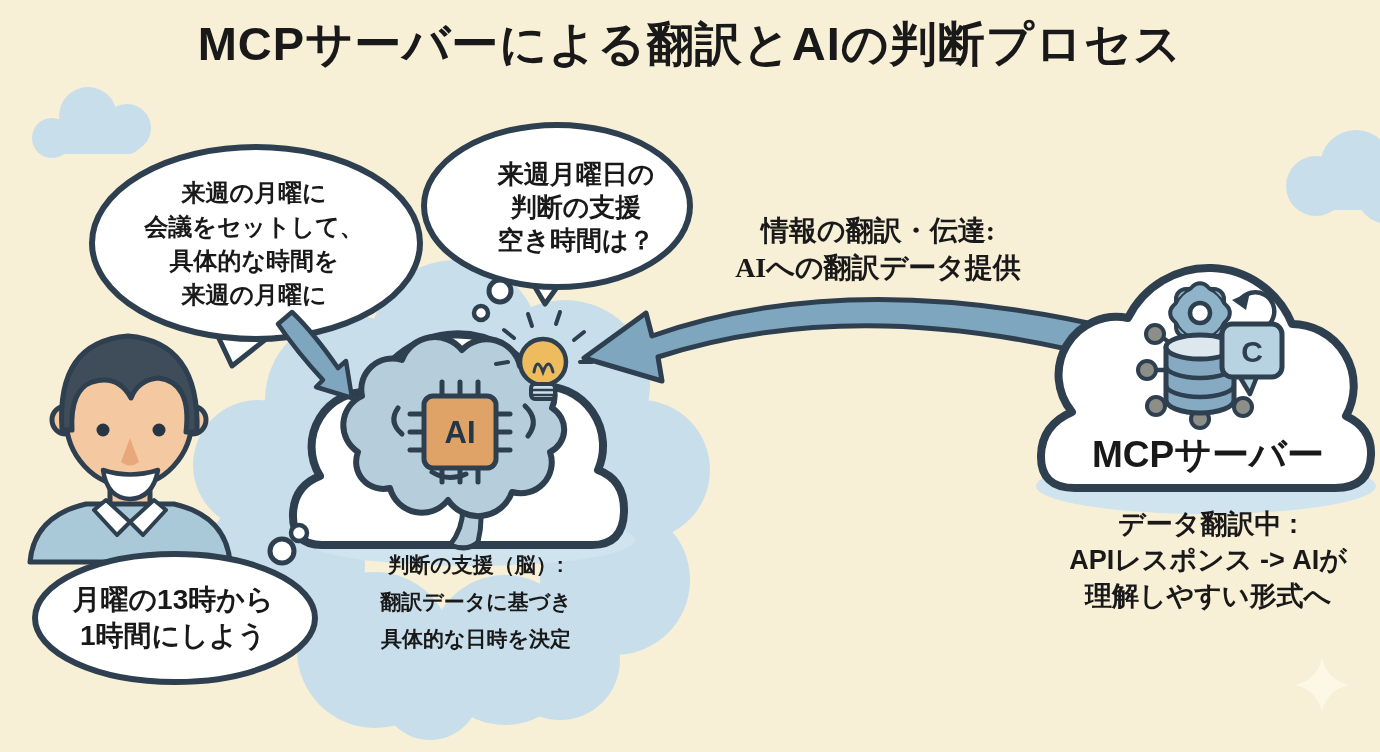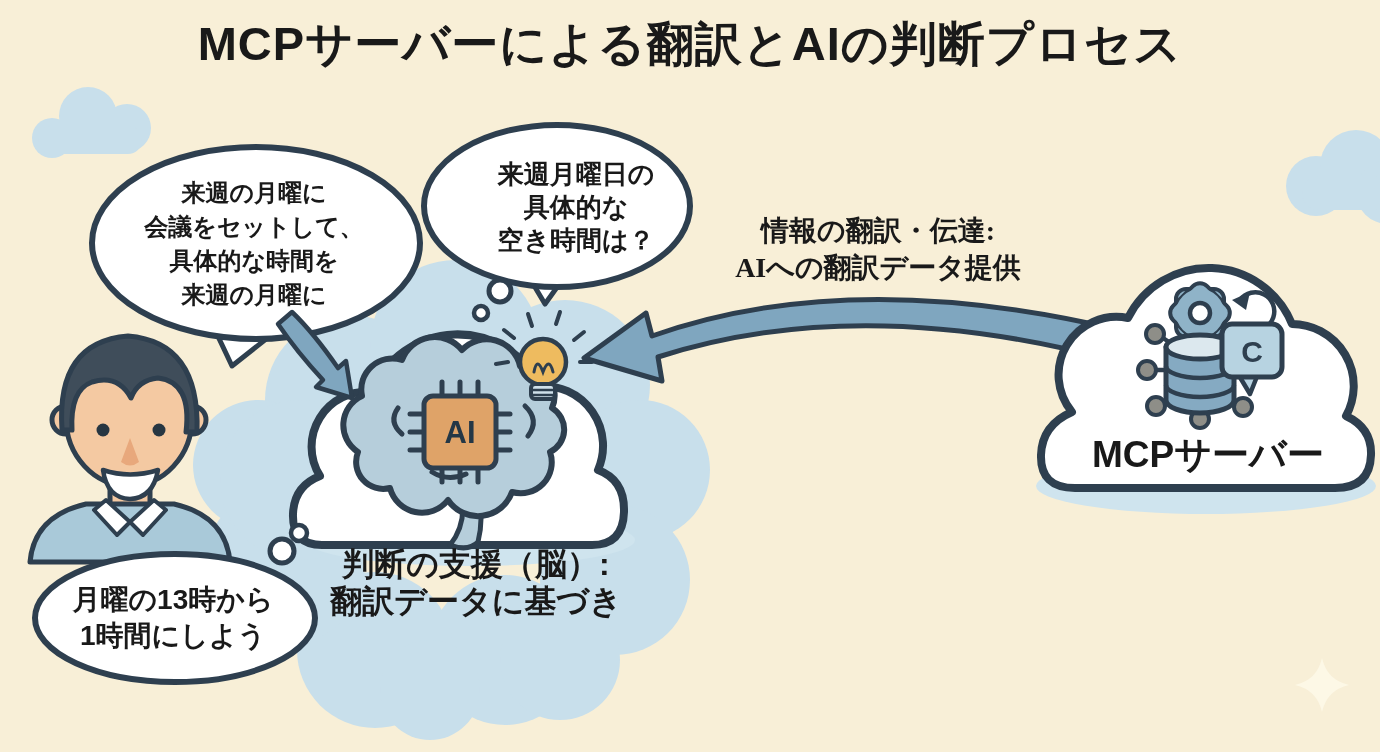--- a/index.html
+++ b/index.html
@@ -20,21 +20,21 @@
     white-space:nowrap;
     line-height:1;
   }
   .title{font-size:47px;letter-spacing:1px;}
   .bubble-txt{font-size:24px;}
   .bubble-txt .ln{line-height:34px;}
   .thought-txt{font-size:26px;}
   .thought-txt .ln{line-height:33px;}
   .arrow-lbl{font-size:28px;font-family:Liberation Serif, serif;}
   .arrow-lbl .ln{line-height:37px;}
-  .caption{font-size:32px;}
+  .caption{font-size:21px;}
   .caption .ln{line-height:37px;}
   .mcp-name{font-size:37px;}
   .mcp-cap{font-size:27px;}
   .mcp-cap .ln{line-height:36px;}
   .decision-txt{font-size:28px;}
   .decision-txt .ln{line-height:36px;}
 </style>
 </head>
 <body>
 
@@ -199,35 +199,41 @@
 
   <div class="txt bubble-txt" style="left:254px;top:176px;">
     <div class="ln">来週の月曜に</div>
     <div class="ln">会議をセットして、</div>
     <div class="ln">具体的な時間を</div>
     <div class="ln">来週の月曜に</div>
   </div>
 
   <div class="txt thought-txt" style="left:576px;top:158px;">
     <div class="ln">来週月曜日の</div>
-    <div class="ln">具体的な</div>
+    <div class="ln">判断の支援</div>
     <div class="ln">空き時間は？</div>
   </div>
 
   <div class="txt arrow-lbl" style="left:878px;top:212px;">
     <div class="ln">情報の翻訳・伝達:</div>
     <div class="ln">AIへの翻訳データ提供</div>
   </div>
 
   <div class="txt caption" style="left:476px;top:546px;">
     <div class="ln">判断の支援（脳）:</div>
     <div class="ln">翻訳データに基づき</div>
+    <div class="ln">具体的な日時を決定</div>
   </div>
 
   <div class="txt mcp-name" style="left:1208px;top:436px;">MCPサーバー</div>
 
+  <div class="txt mcp-cap" style="left:1208px;top:506px;">
+    <div class="ln">データ翻訳中 :</div>
+    <div class="ln">APIレスポンス -&gt; AIが</div>
+    <div class="ln">理解しやすい形式へ</div>
+  </div>
 
   <div class="txt decision-txt" style="left:173px;top:582px;">
     <div class="ln">月曜の13時から</div>
     <div class="ln">1時間にしよう</div>
   </div>
 
 </div>
 
 </body></html>

